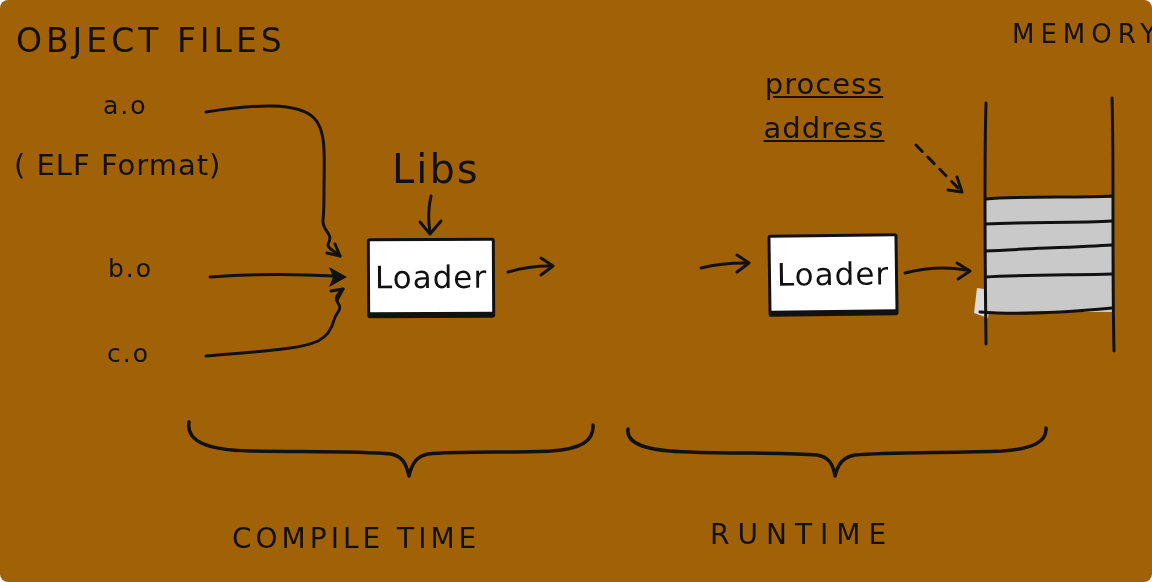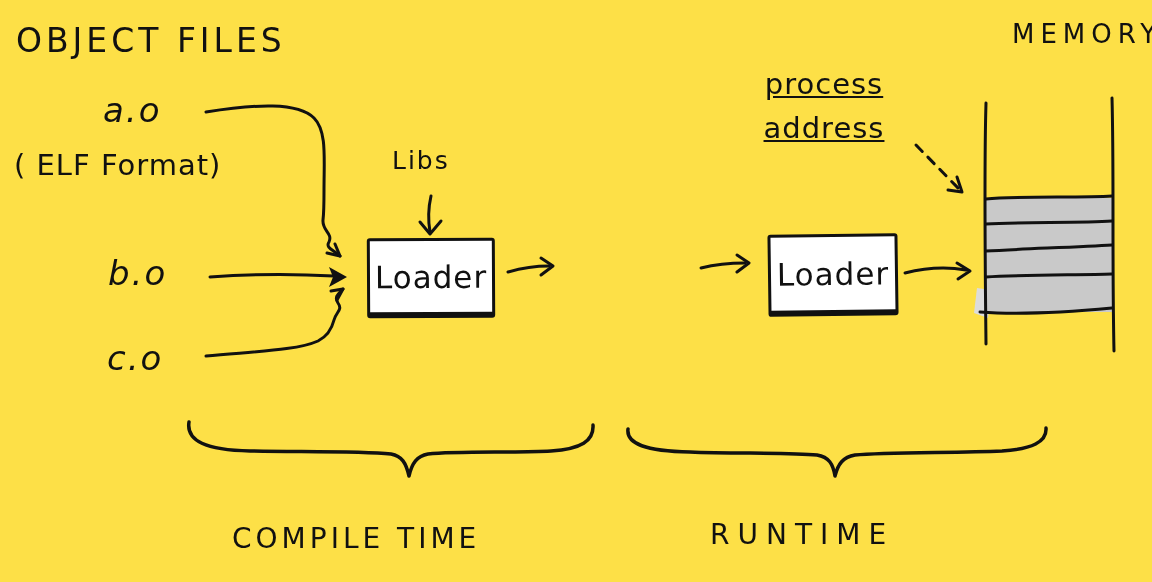--- a/index.html
+++ b/index.html
@@ -1,29 +1,30 @@
 <!DOCTYPE html>
 <html><head>
 <meta charset="utf-8">
 <style>
   html,body{margin:0;padding:0;background:#ffffff;}
   .canvas{
     position:relative;
     width:1152px;height:582px;
-    background:#fde047;
+    background:#a16207;
     font-family:"DejaVu Sans", sans-serif;
     color:#111111;
     overflow:hidden;
+    border-radius:8px;
   }
   .strokes{position:absolute;left:0;top:0;}
   .lbl{position:absolute;white-space:nowrap;line-height:1.05;}
   .title{font-size:33px;letter-spacing:4px;}
-  .file{font-size:34px;letter-spacing:2px;font-style:italic;}
+  .file{font-size:25px;letter-spacing:2px;}
   .note{font-size:29px;letter-spacing:1px;}
-  .small-cap{font-size:25px;letter-spacing:2px;}
+  .small-cap{font-size:40px;letter-spacing:2px;}
   .phase{font-size:28px;letter-spacing:4px;}
   .box{
     position:absolute;
     display:flex;align-items:center;justify-content:center;
     border:3px solid #111111;
     border-bottom-width:6px;
     border-radius:3px;
     background:#ffffff;
     font-size:31px;
     letter-spacing:1px;

